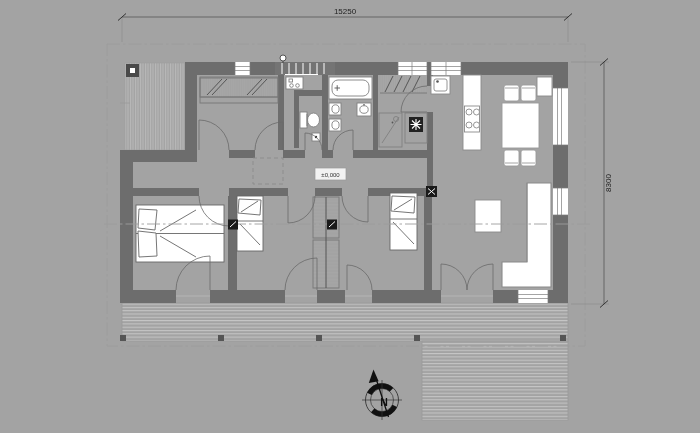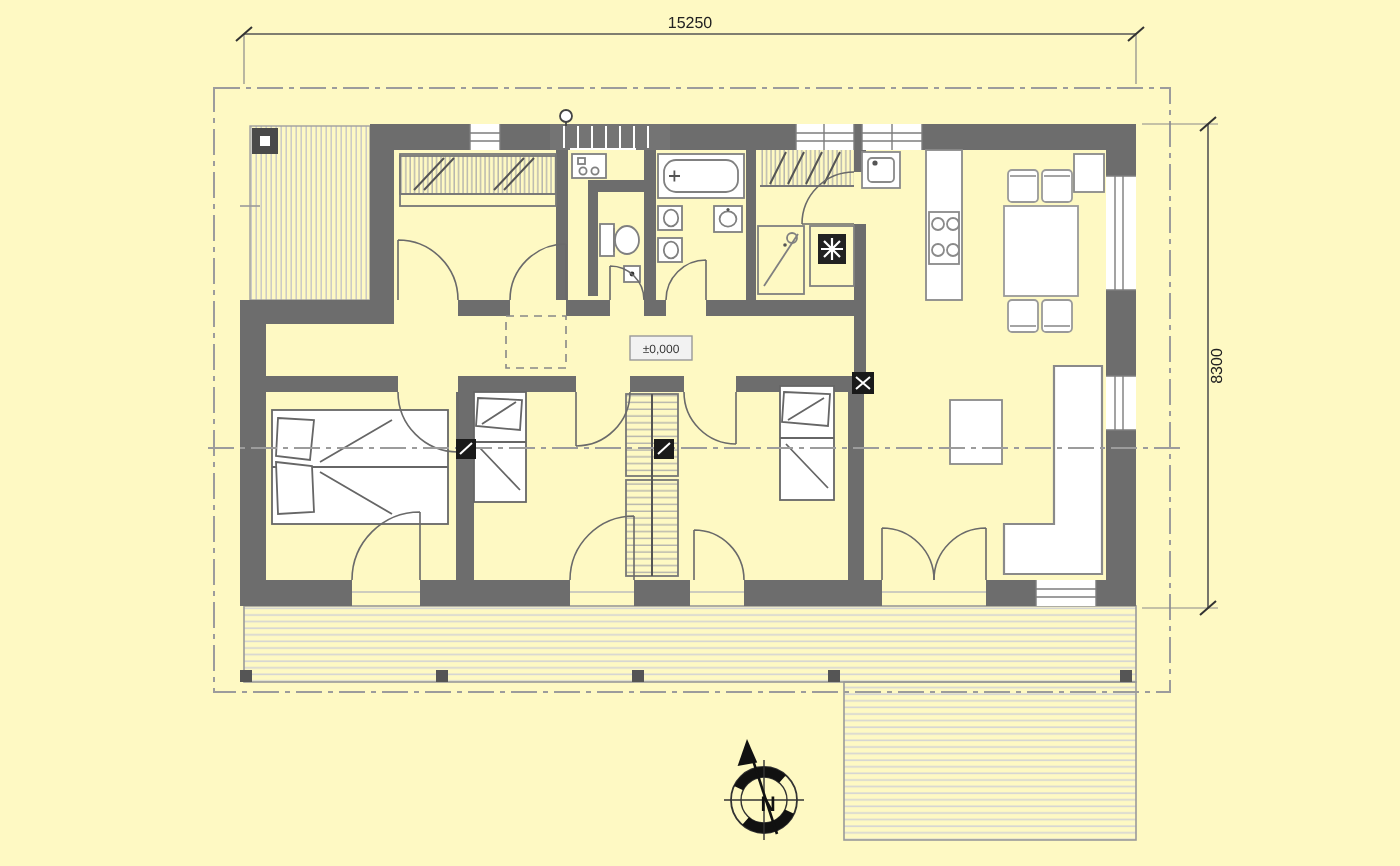--- a/index.html
+++ b/index.html
@@ -1,16 +1,16 @@
 <!DOCTYPE html>
 <html><head>
 <meta charset="utf-8">
 <style>
   html,body{margin:0;padding:0;background:#fff;}
-  .stage{width:700px;height:433px;position:relative;background:#fef9c3;overflow:hidden;}
+  .stage{width:700px;height:433px;position:relative;background:#a3a3a3;overflow:hidden;}
   svg{display:block;}
   text{font-family:"Liberation Sans","DejaVu Sans",sans-serif;fill:#222;}
   .dimtxt{font-size:8px;}
   .lvltxt{font-size:6px;fill:#333;}
   .ntxt{font-size:10.5px;font-weight:bold;fill:#111;}
 </style>
 </head>
 <body>
 
 <div class="stage">

